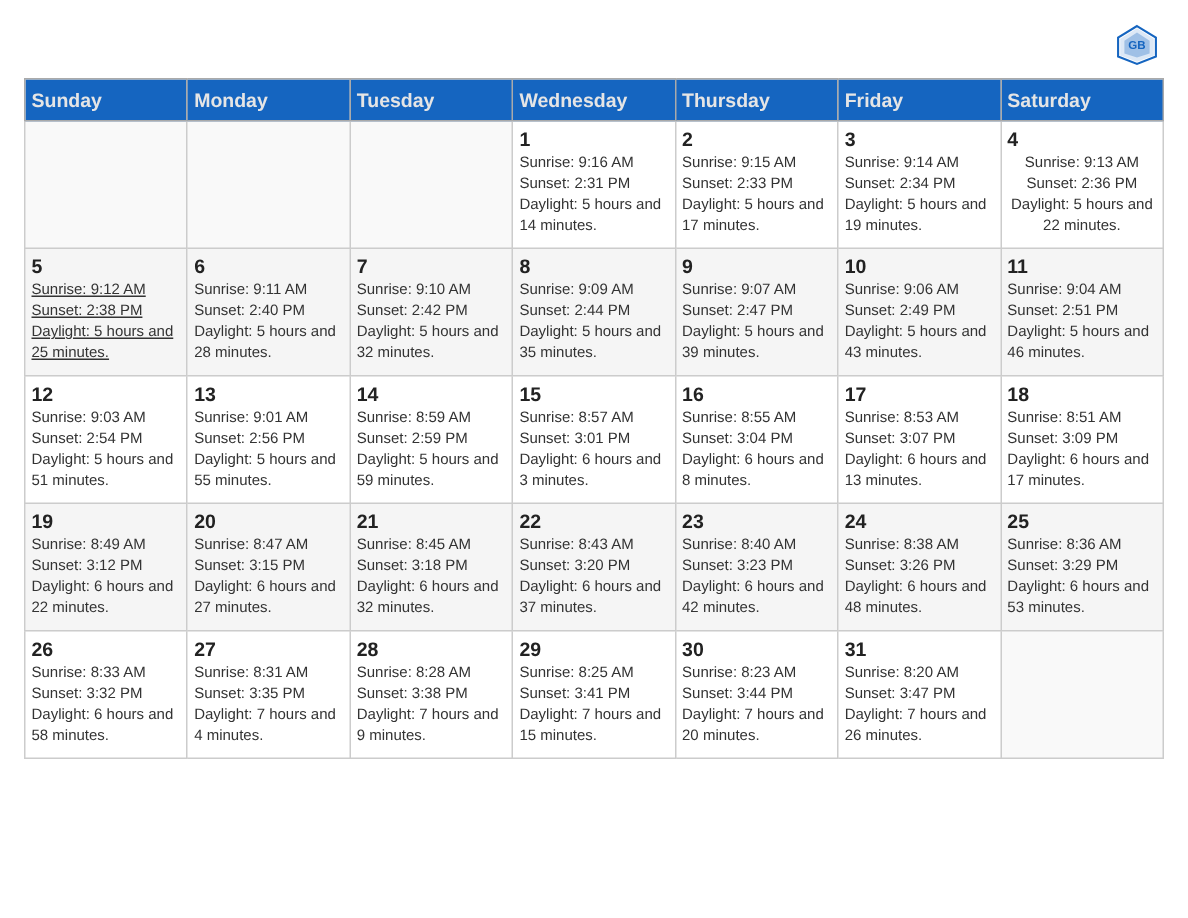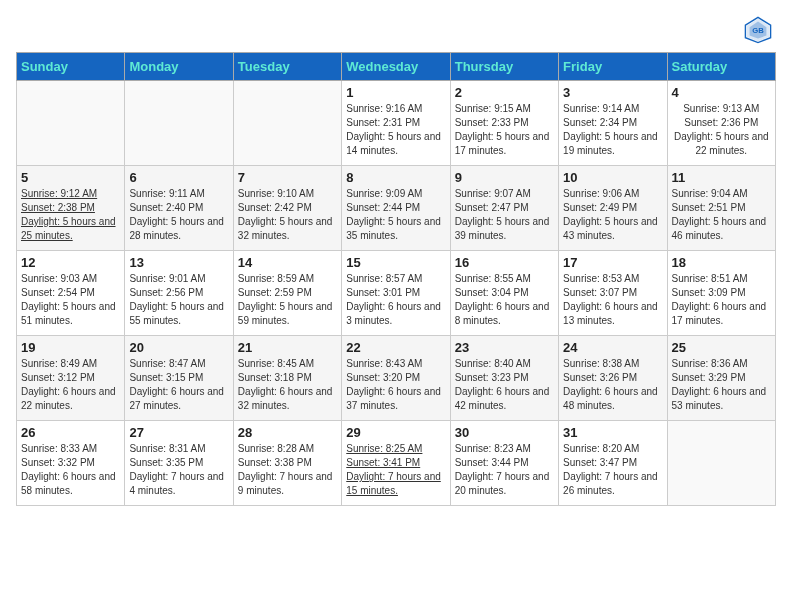--- a/index.html
+++ b/index.html
@@ -44,21 +44,21 @@
       font-size: 15px;
       color: #555;
     }
     table {
       width: 100%;
       border-collapse: collapse;
       table-layout: fixed;
     }
     thead th {
       background-color: #1565c0;
-      color: #5eead4;
+      color: #e5e5e5;
       font-size: 13px;
       font-weight: bold;
       padding: 6px 4px;
       text-align: left;
       border: 1px solid #aaa;
     }
     tbody td {
       vertical-align: top;
       border: 1px solid #ccc;
       padding: 4px;
@@ -297,21 +297,21 @@
 Daylight: 7 hours and 4 minutes.</div>
         </td>
         <td>
           <div class="day-number">28</div>
           <div class="day-info" style="white-space: pre-line;">Sunrise: 8:28 AM
 Sunset: 3:38 PM
 Daylight: 7 hours and 9 minutes.</div>
         </td>
         <td>
           <div class="day-number">29</div>
-          <div class="day-info" style="white-space: pre-line; text-decoration: underline;">Sunrise: 8:25 AM
+          <div class="day-info" style="white-space: pre-line;">Sunrise: 8:25 AM
 Sunset: 3:41 PM
 Daylight: 7 hours and 15 minutes.</div>
         </td>
         <td>
           <div class="day-number">30</div>
           <div class="day-info" style="white-space: pre-line;">Sunrise: 8:23 AM
 Sunset: 3:44 PM
 Daylight: 7 hours and 20 minutes.</div>
         </td>
         <td>

